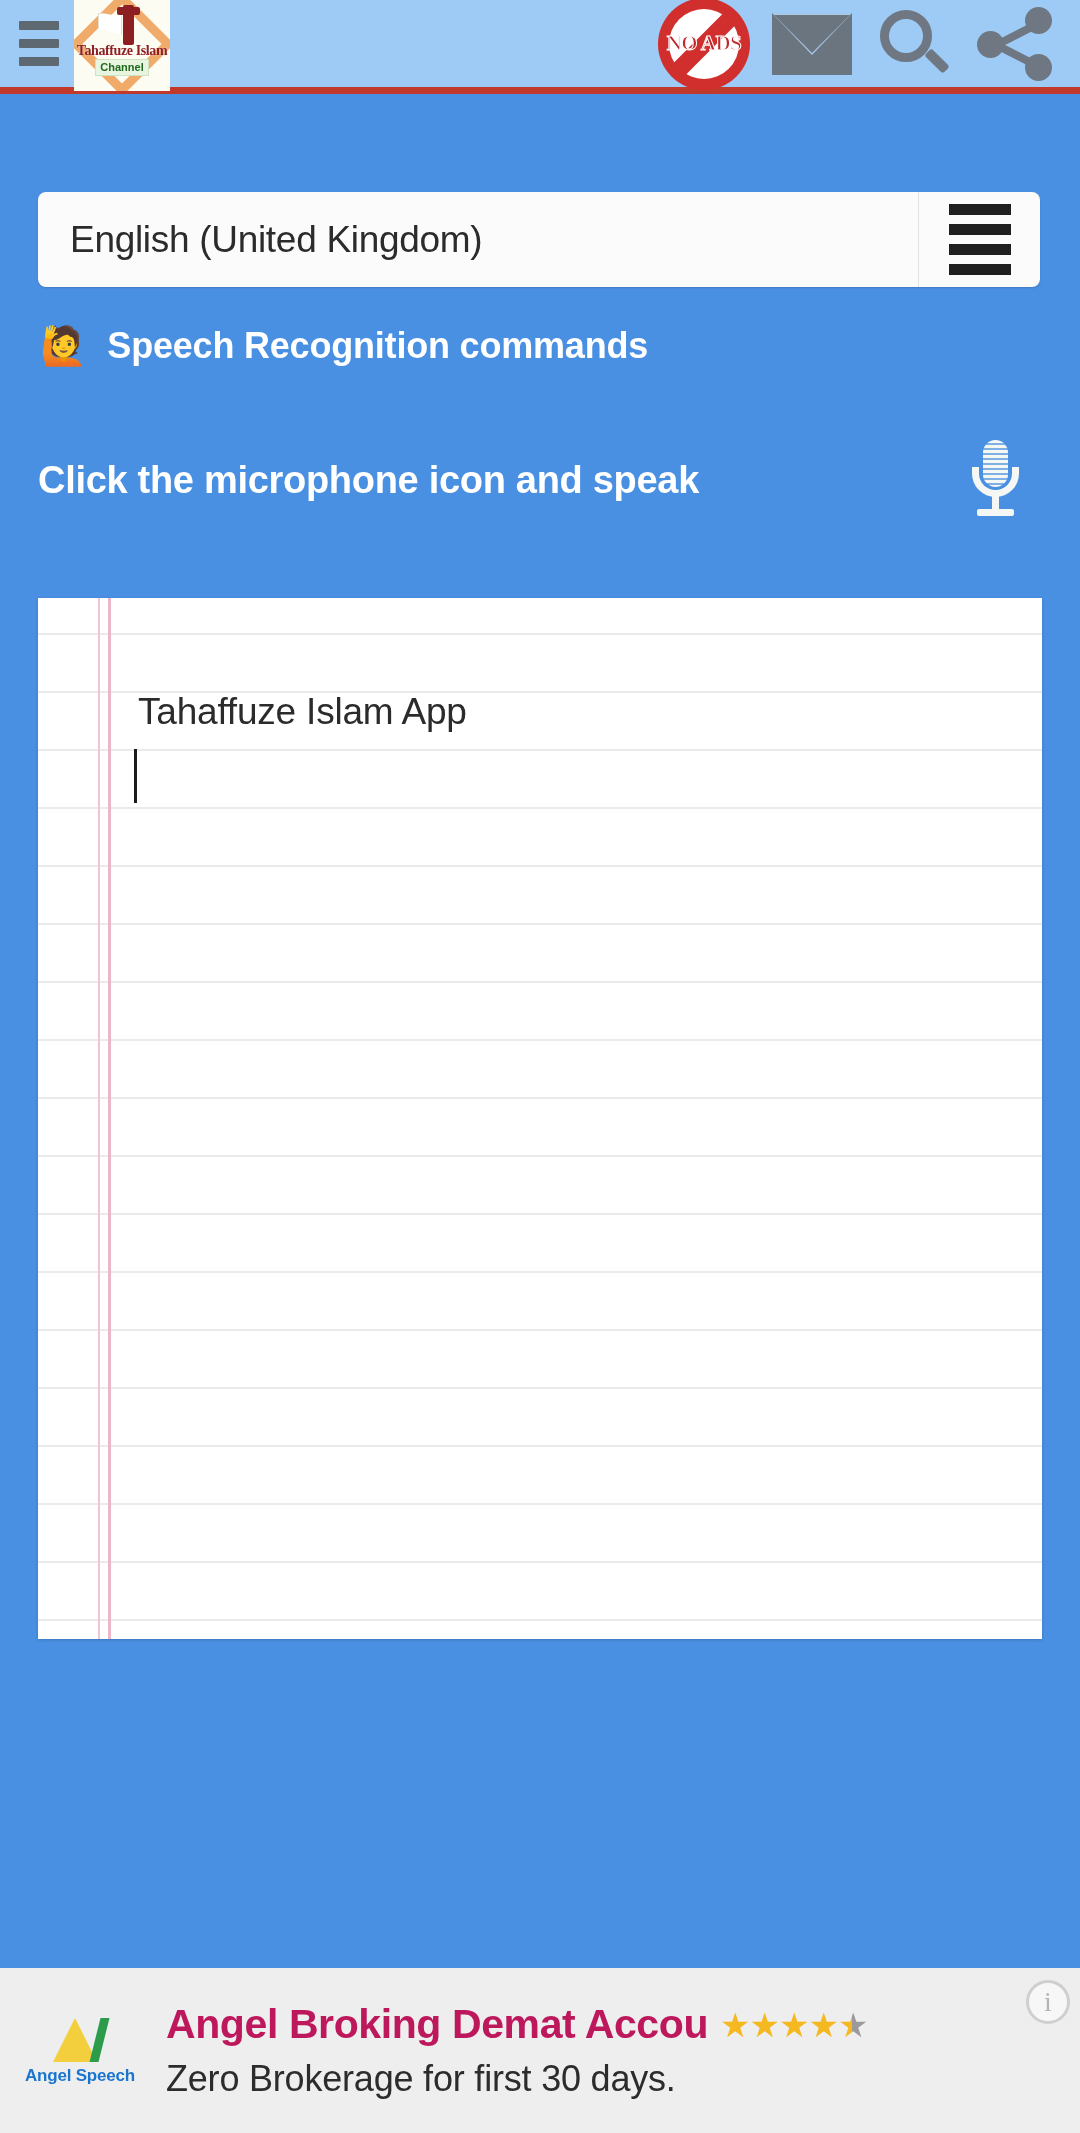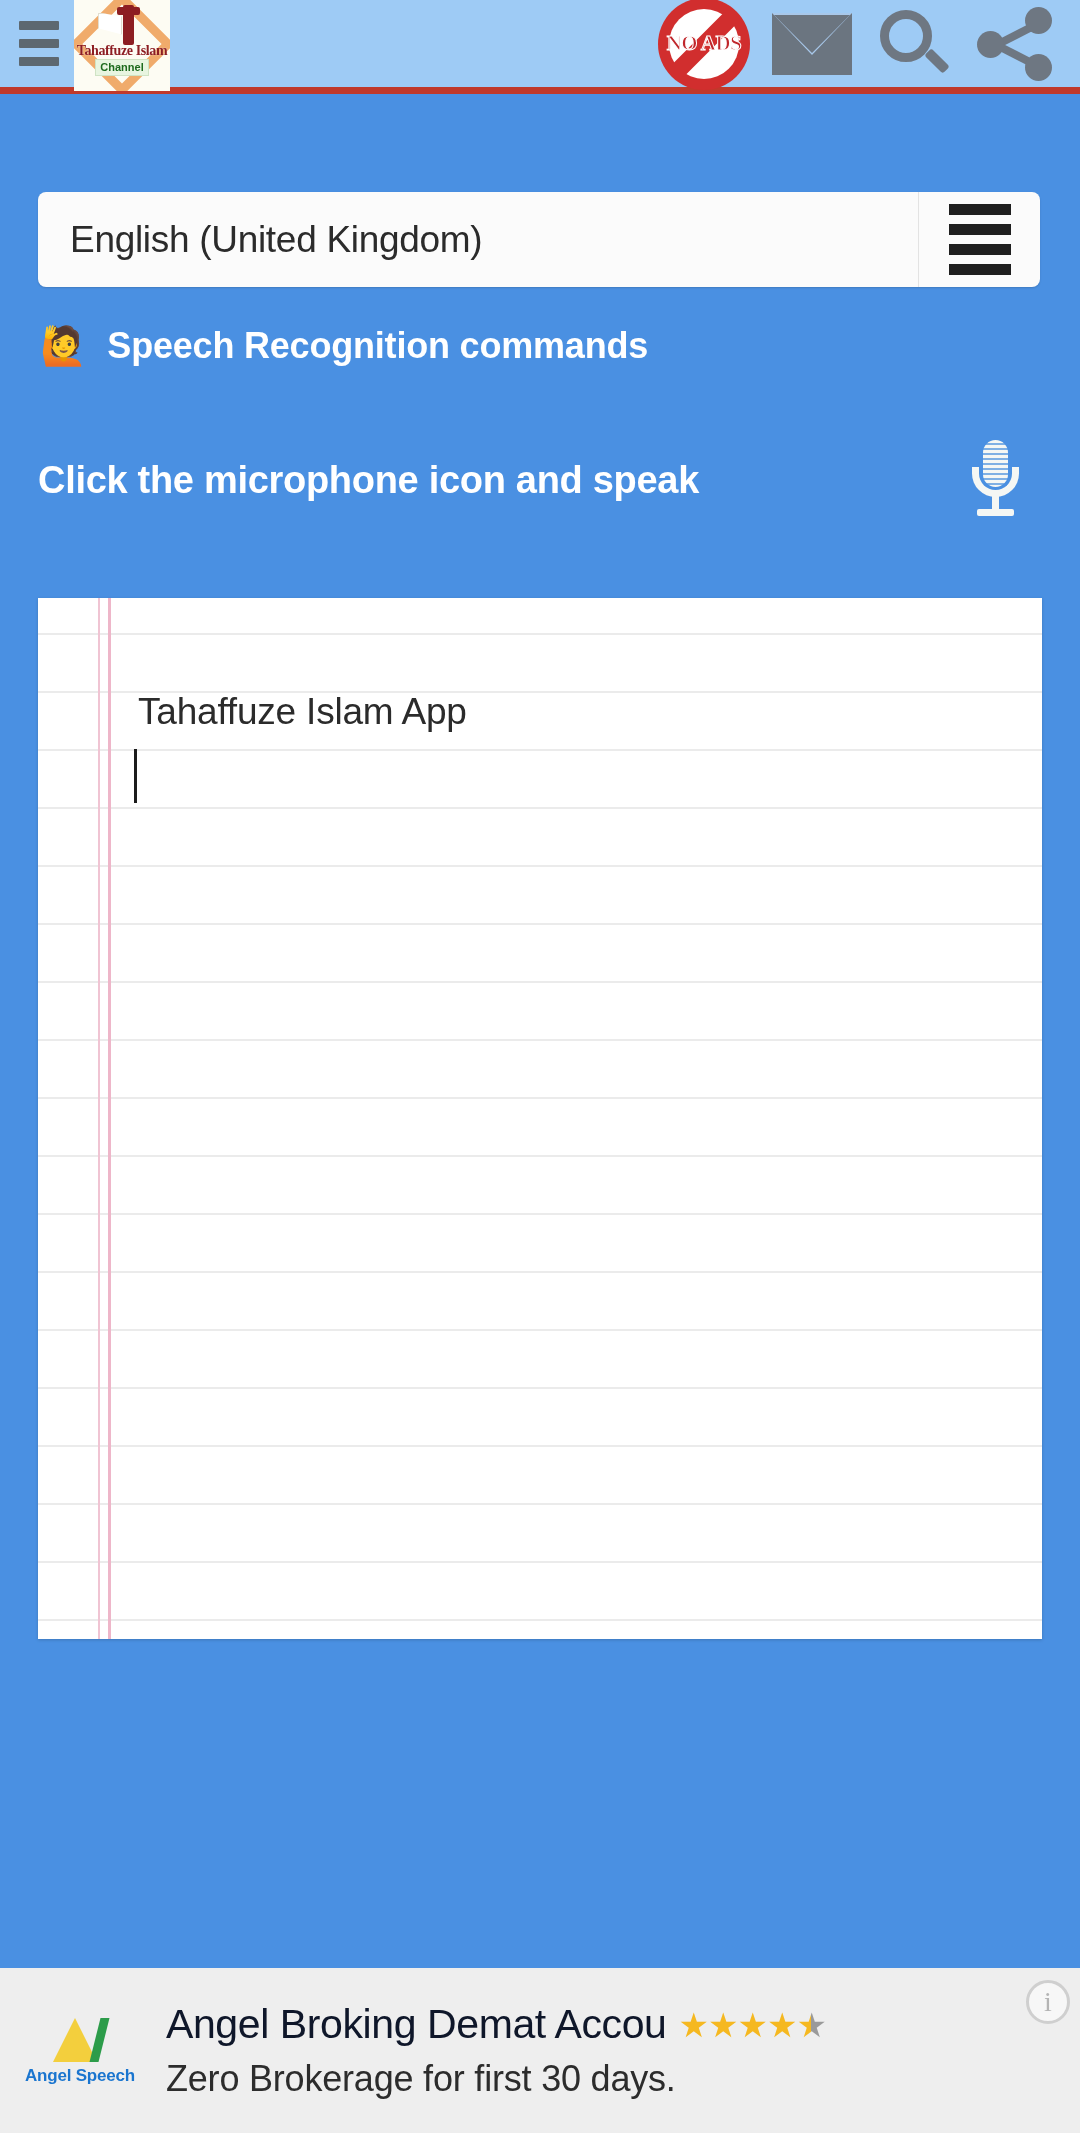--- a/index.html
+++ b/index.html
@@ -201,21 +201,21 @@
     border-left: 22px solid transparent; border-right: 22px solid transparent;
     border-bottom: 44px solid #f3cf3d;
   }
   .ad-tri .green {
     position: absolute; right: 3px; bottom: 0; width: 9px; height: 44px;
     background: #2c9c4a; transform: skewX(-14deg);
   }
   .ad-logo-text { font-size: 17px; font-weight: bold; color: #1a75cf; letter-spacing: -0.2px; }
   .ad-body { flex: 1; padding-left: 6px; }
   .ad-title-row { display: flex; align-items: center; gap: 12px; }
-  .ad-title { font-size: 41px; font-weight: normal; color: #0f172a; letter-spacing: -0.4px; }
+  .ad-title { font-size: 41px; font-weight: bold; color: #be185d; letter-spacing: -0.4px; }
   .ad-stars { font-size: 34px; letter-spacing: -1px; line-height: 1; }
   .star { color: #f5b820; }
   .star-half {
     background: linear-gradient(90deg, #f5b820 50%, #9a9a9a 50%);
     -webkit-background-clip: text; background-clip: text; color: transparent;
   }
   .ad-sub { font-size: 36px; color: #2c2c2c; margin-top: 10px; letter-spacing: -0.2px; }
   .ad-info {
     position: absolute; right: 10px; top: 12px;
     width: 44px; height: 44px; border-radius: 50%; border: 3px solid #cfcfcf;

